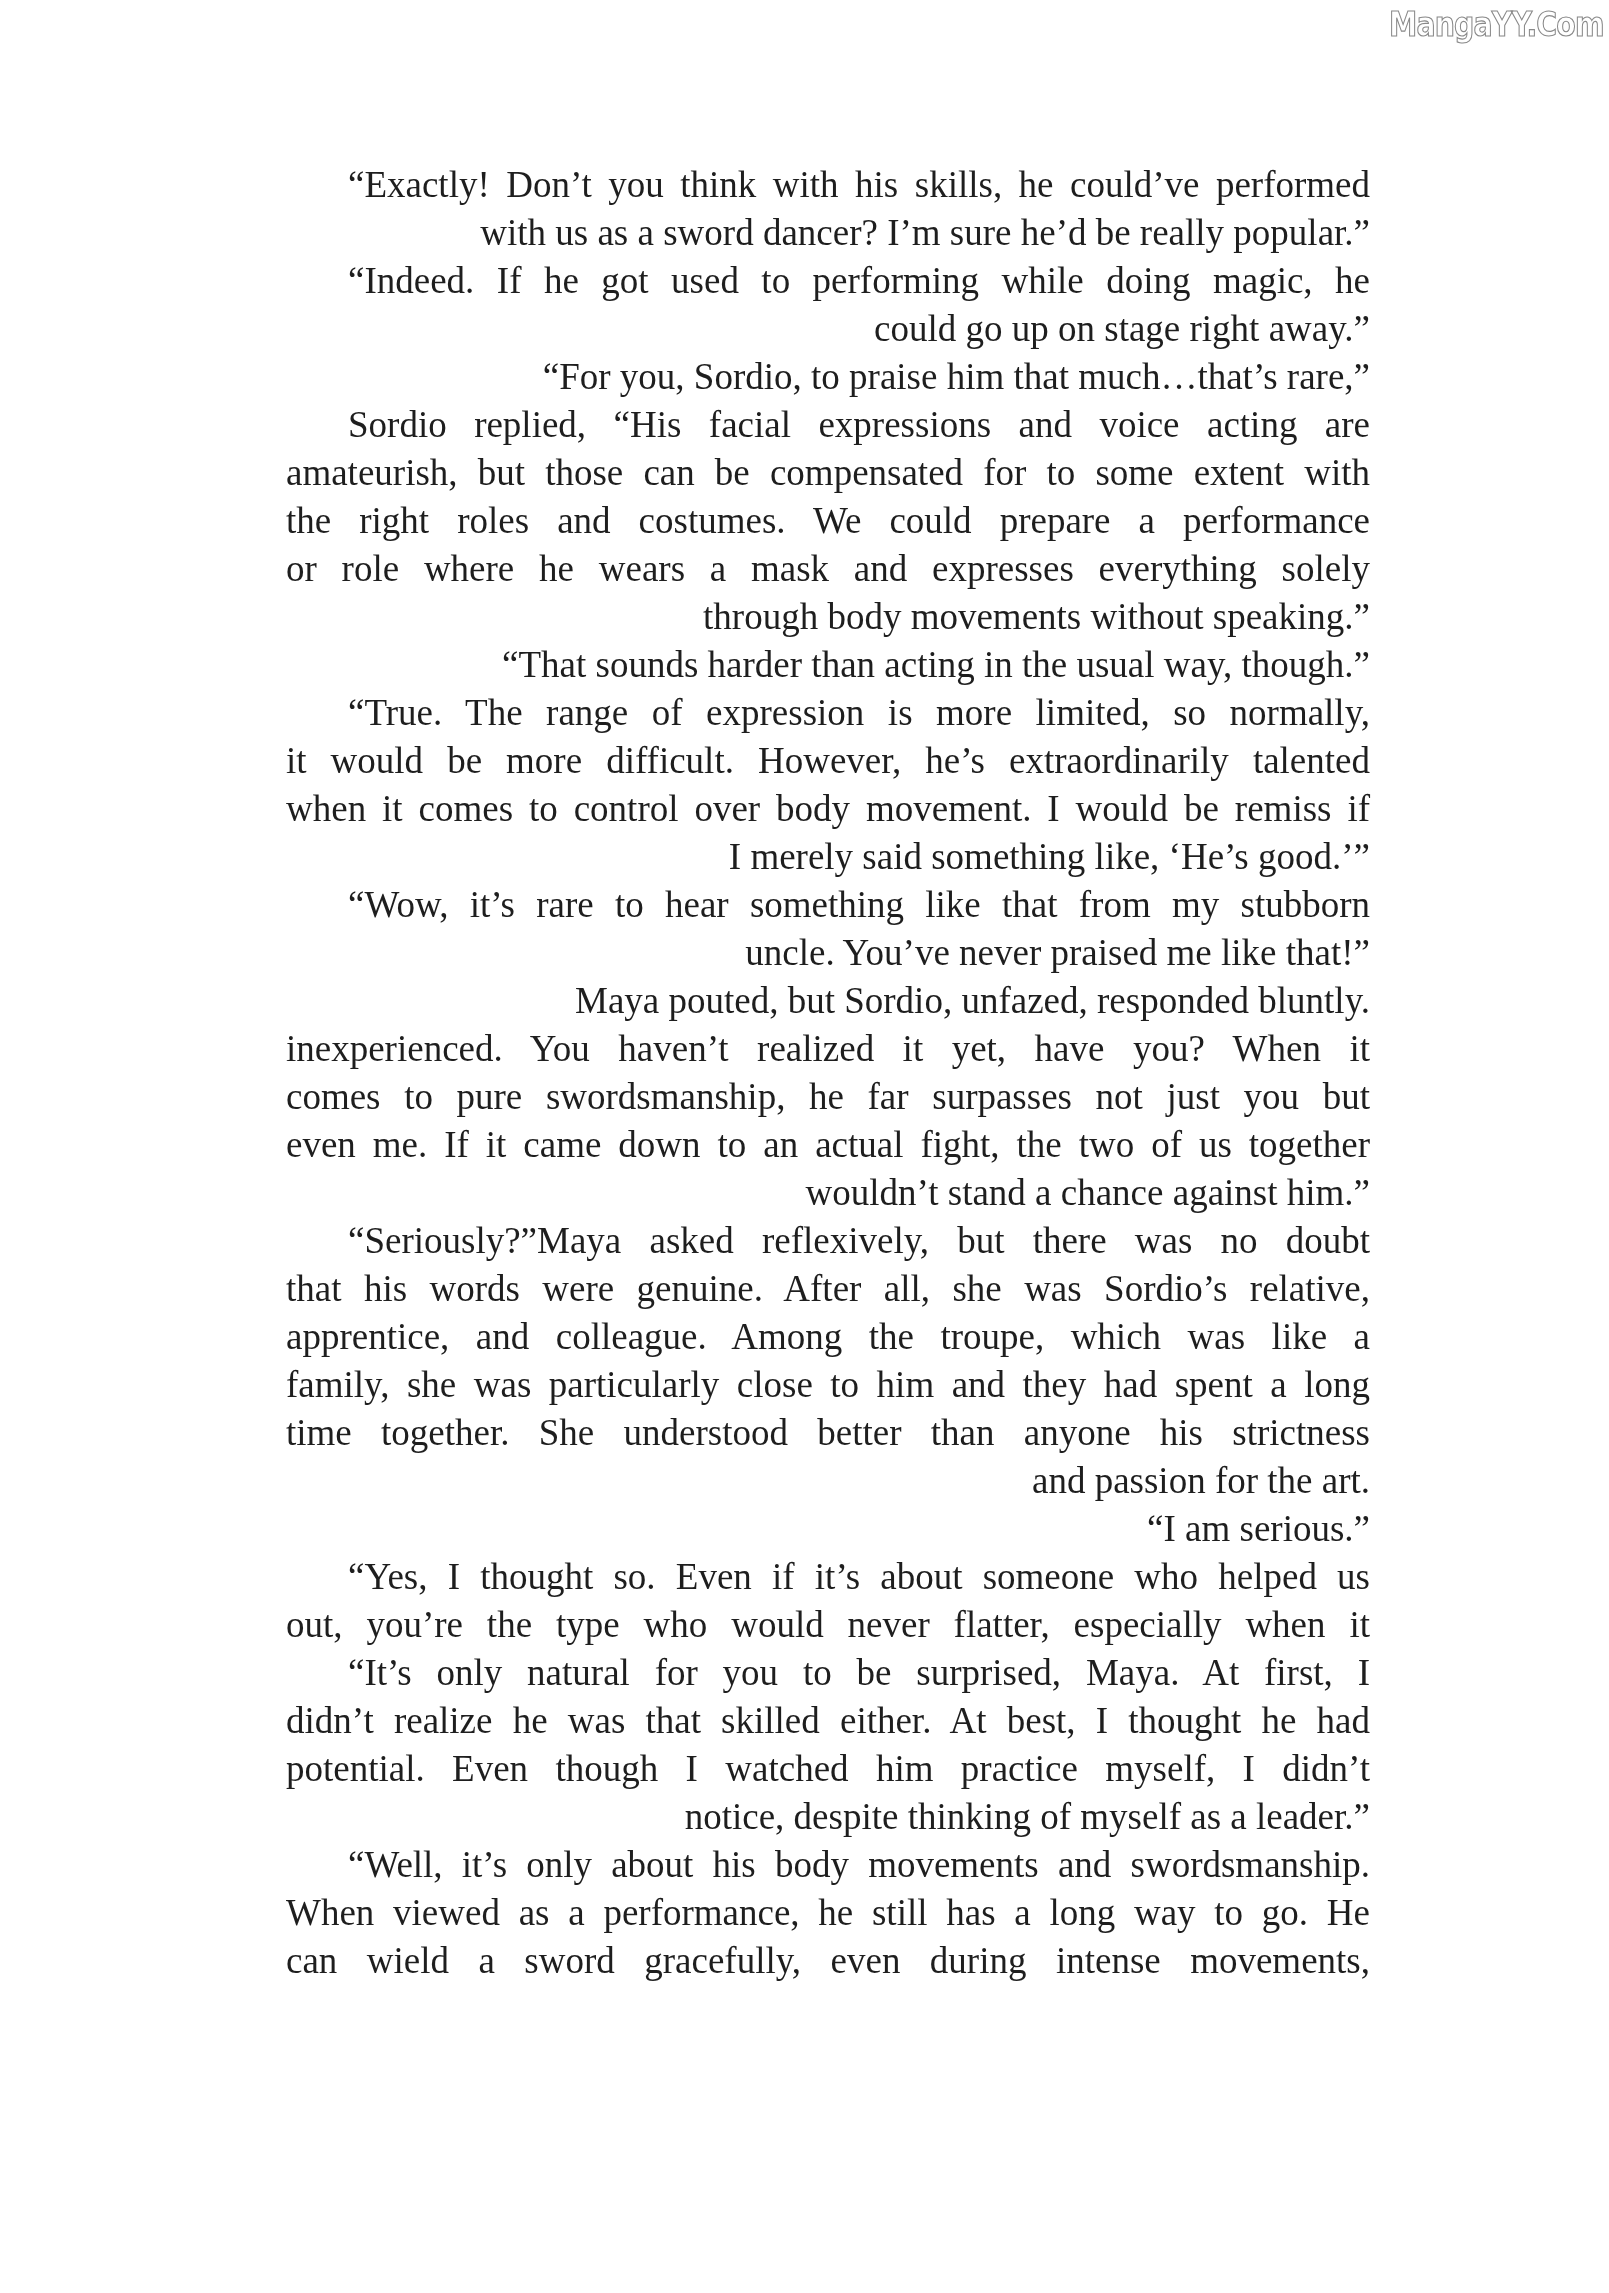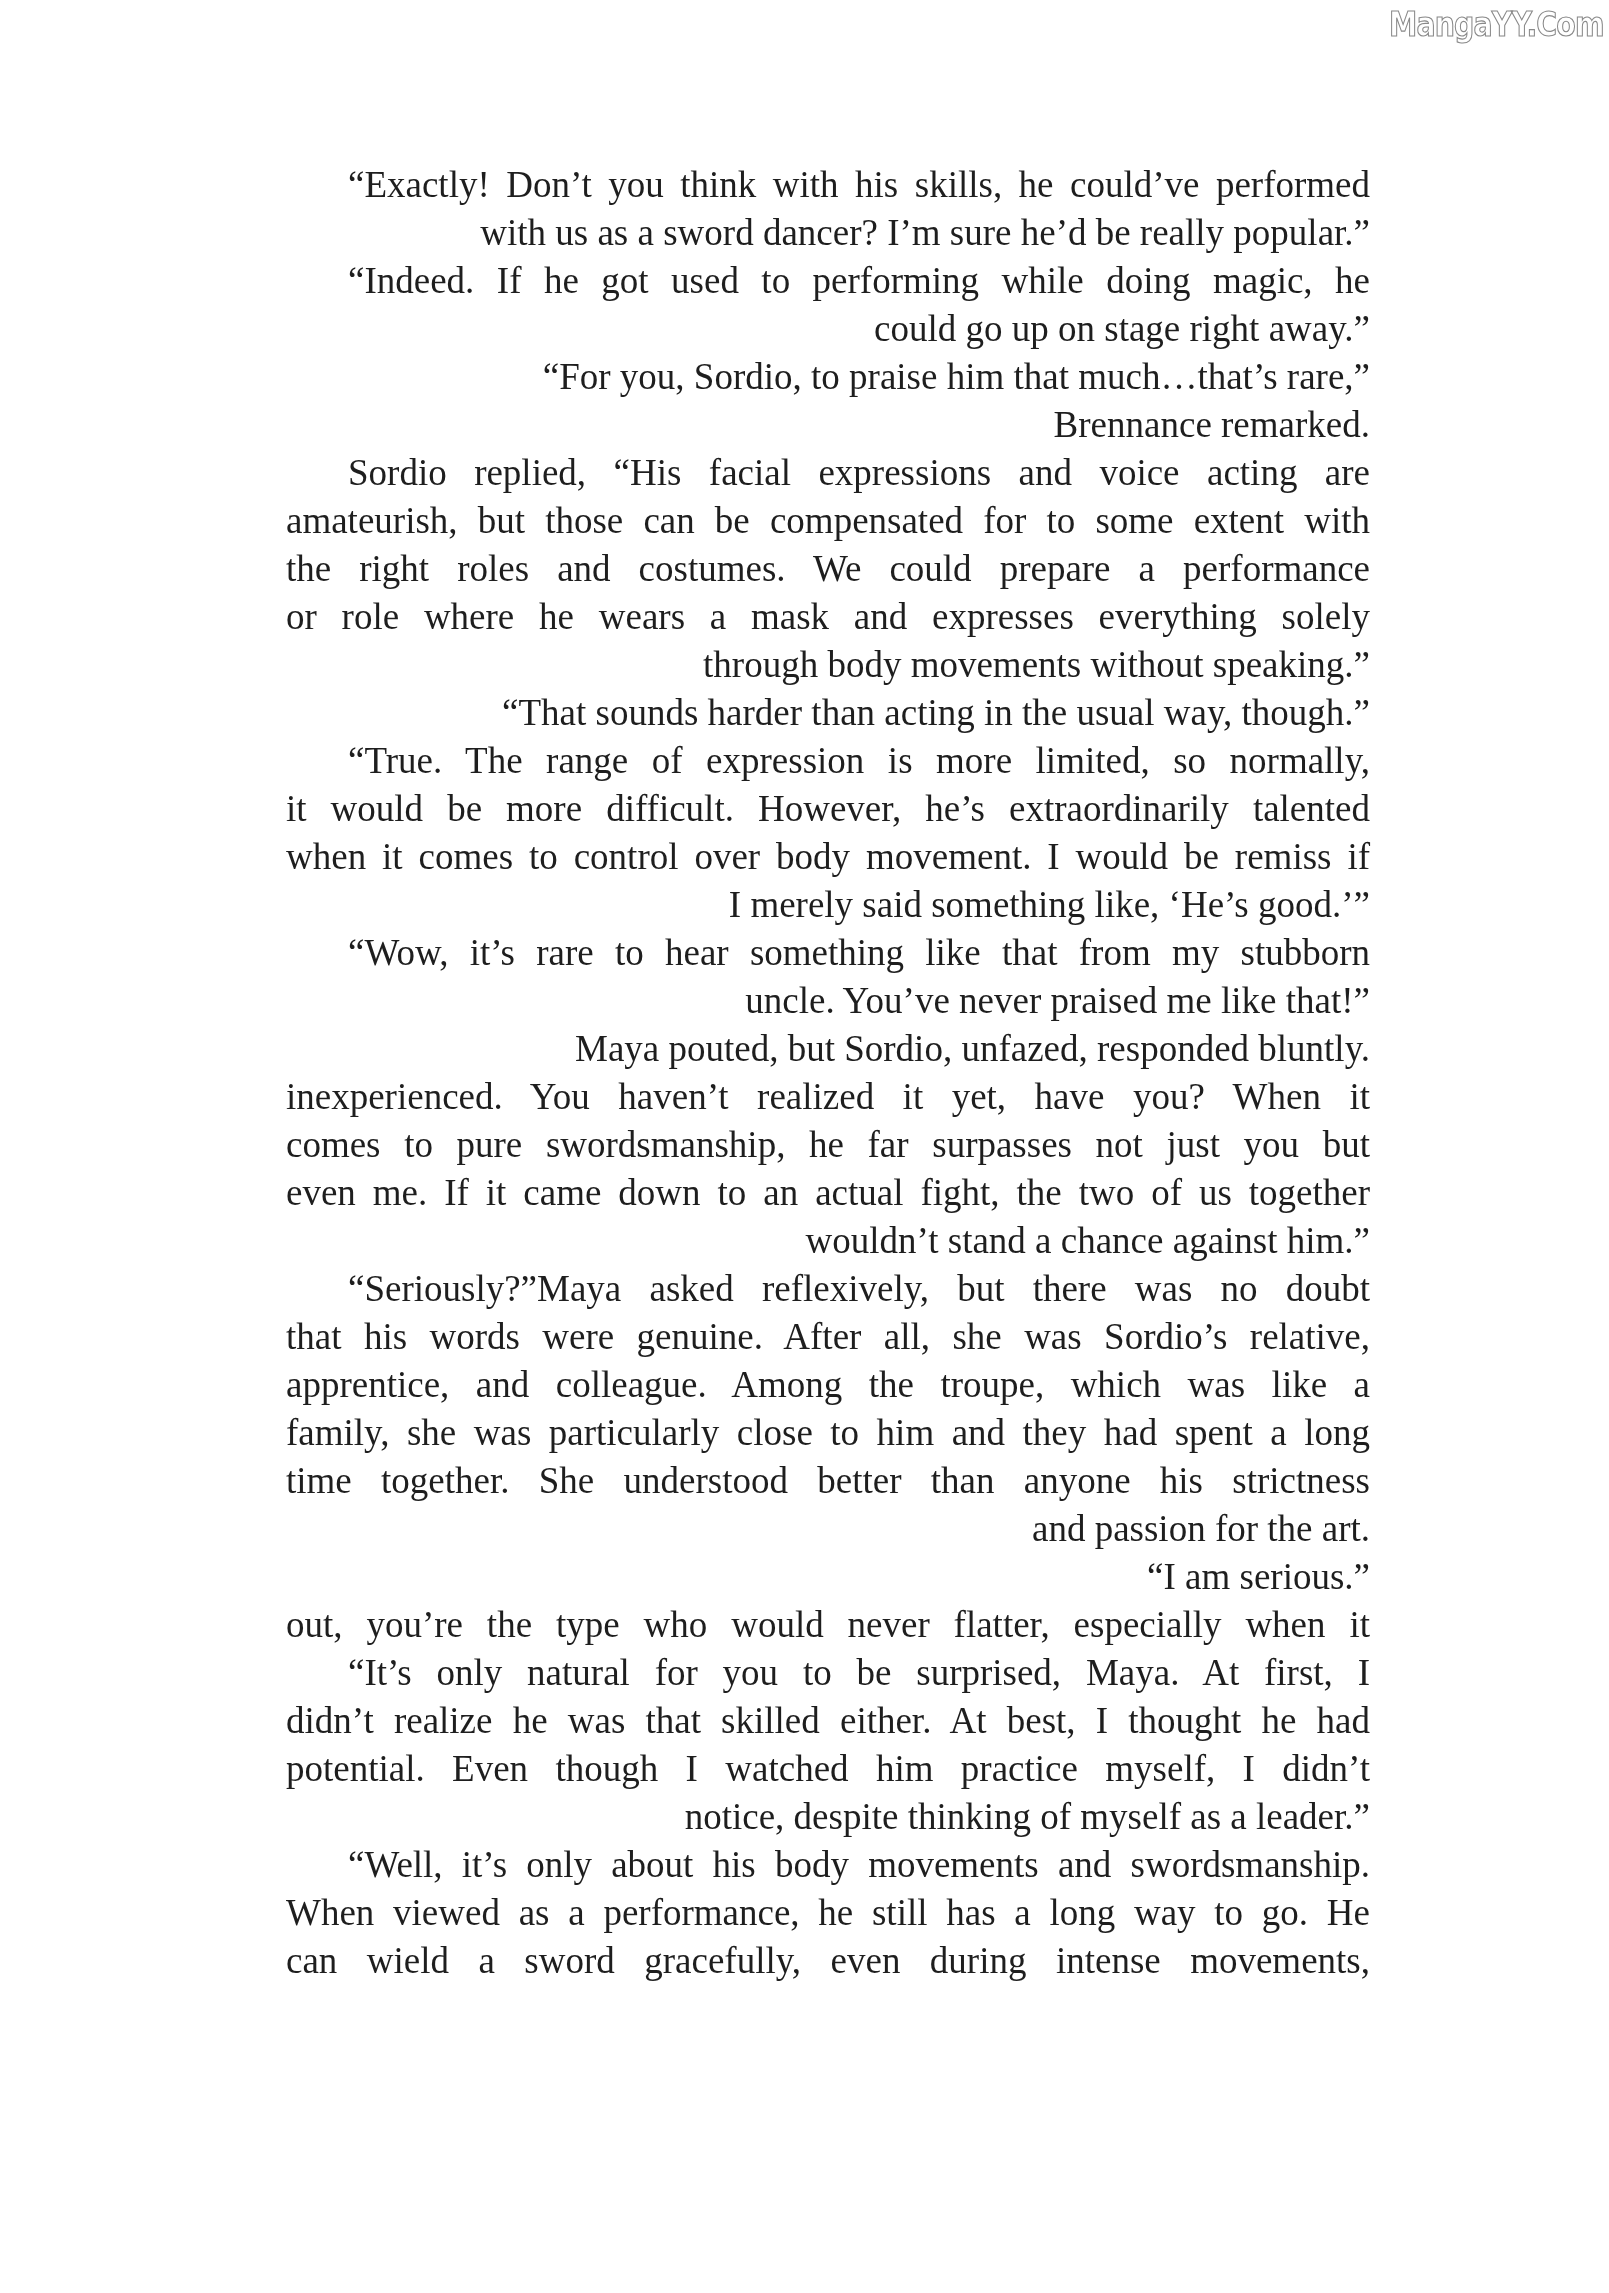--- a/index.html
+++ b/index.html
@@ -61,21 +61,20 @@
 <body>
 
 <div class="watermark">MangaYY.Com</div>
 
 <div class="page" id="page-body">
     <div class="line just indent">“Exactly! Don’t you think with his skills, he could’ve performed</div>
     <div class="line">with us as a sword dancer? I’m sure he’d be really popular.”</div>
     <div class="line just indent">“Indeed. If he got used to performing while doing magic, he</div>
     <div class="line">could go up on stage right away.”</div>
     <div class="line indent">“For you, Sordio, to praise him that much…that’s rare,”</div>
-    <div class="line">Brennance remarked.</div>
     <div class="line just indent">Sordio replied, “His facial expressions and voice acting are</div>
     <div class="line just">amateurish, but those can be compensated for to some extent with</div>
     <div class="line just">the right roles and costumes. We could prepare a performance</div>
     <div class="line just">or role where he wears a mask and expresses everything solely</div>
     <div class="line">through body movements without speaking.”</div>
     <div class="line indent">“That sounds harder than acting in the usual way, though.”</div>
     <div class="line just indent">“True. The range of expression is more limited, so normally,</div>
     <div class="line just">it would be more difficult. However, he’s extraordinarily talented</div>
     <div class="line just">when it comes to control over body movement. I would be remiss if</div>
     <div class="line">I merely said something like, ‘He’s good.’”</div>
@@ -86,20 +85,21 @@
     <div class="line just">comes to pure swordsmanship, he far surpasses not just you but</div>
     <div class="line just">even me. If it came down to an actual fight, the two of us together</div>
     <div class="line">wouldn’t stand a chance against him.”</div>
     <div class="line just indent">“Seriously?”Maya asked reflexively, but there was no doubt</div>
     <div class="line just">that his words were genuine. After all, she was Sordio’s relative,</div>
     <div class="line just">apprentice, and colleague. Among the troupe, which was like a</div>
     <div class="line just">family, she was particularly close to him and they had spent a long</div>
     <div class="line just">time together. She understood better than anyone his strictness</div>
     <div class="line">and passion for the art.</div>
     <div class="line indent">“I am serious.”</div>
+    <div class="line just indent">“Yes, I thought so. Even if it’s about someone who helped us</div>
     <div class="line just">out, you’re the type who would never flatter, especially when it</div>
     <div class="line just indent">“It’s only natural for you to be surprised, Maya. At first, I</div>
     <div class="line just">didn’t realize he was that skilled either. At best, I thought he had</div>
     <div class="line just">potential. Even though I watched him practice myself, I didn’t</div>
     <div class="line">notice, despite thinking of myself as a leader.”</div>
     <div class="line just indent">“Well, it’s only about his body movements and swordsmanship.</div>
     <div class="line just">When viewed as a performance, he still has a long way to go. He</div>
     <div class="line just">can wield a sword gracefully, even during intense movements,</div>
   </div>
 

